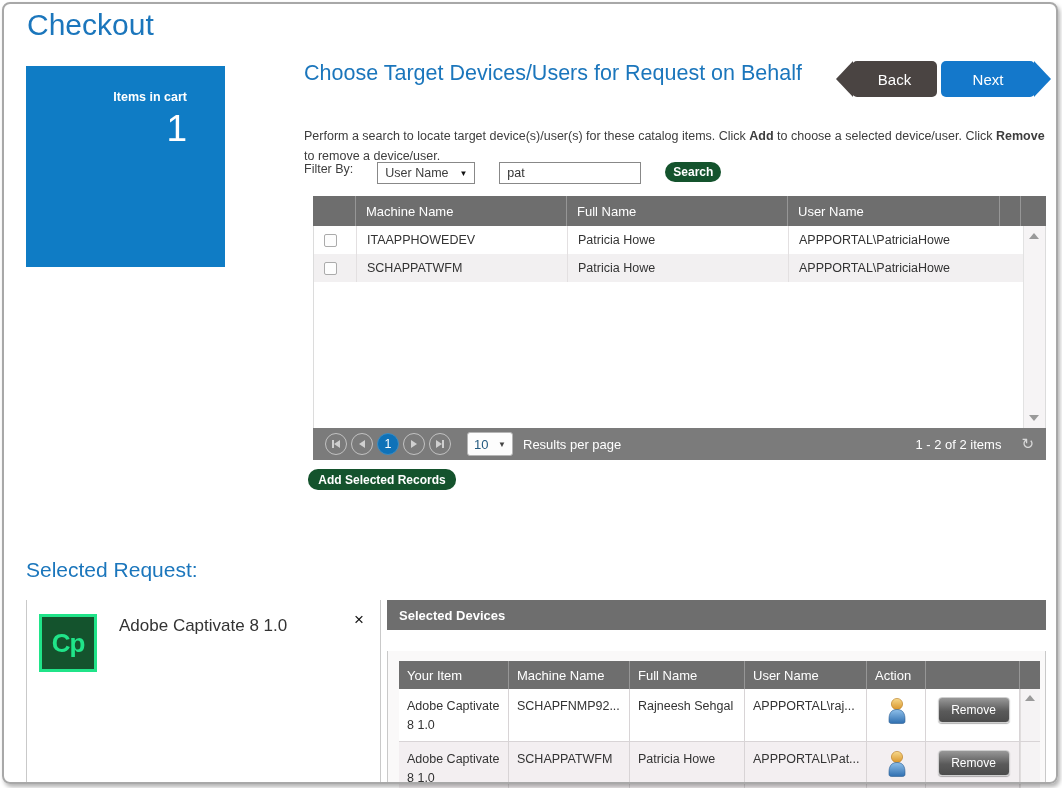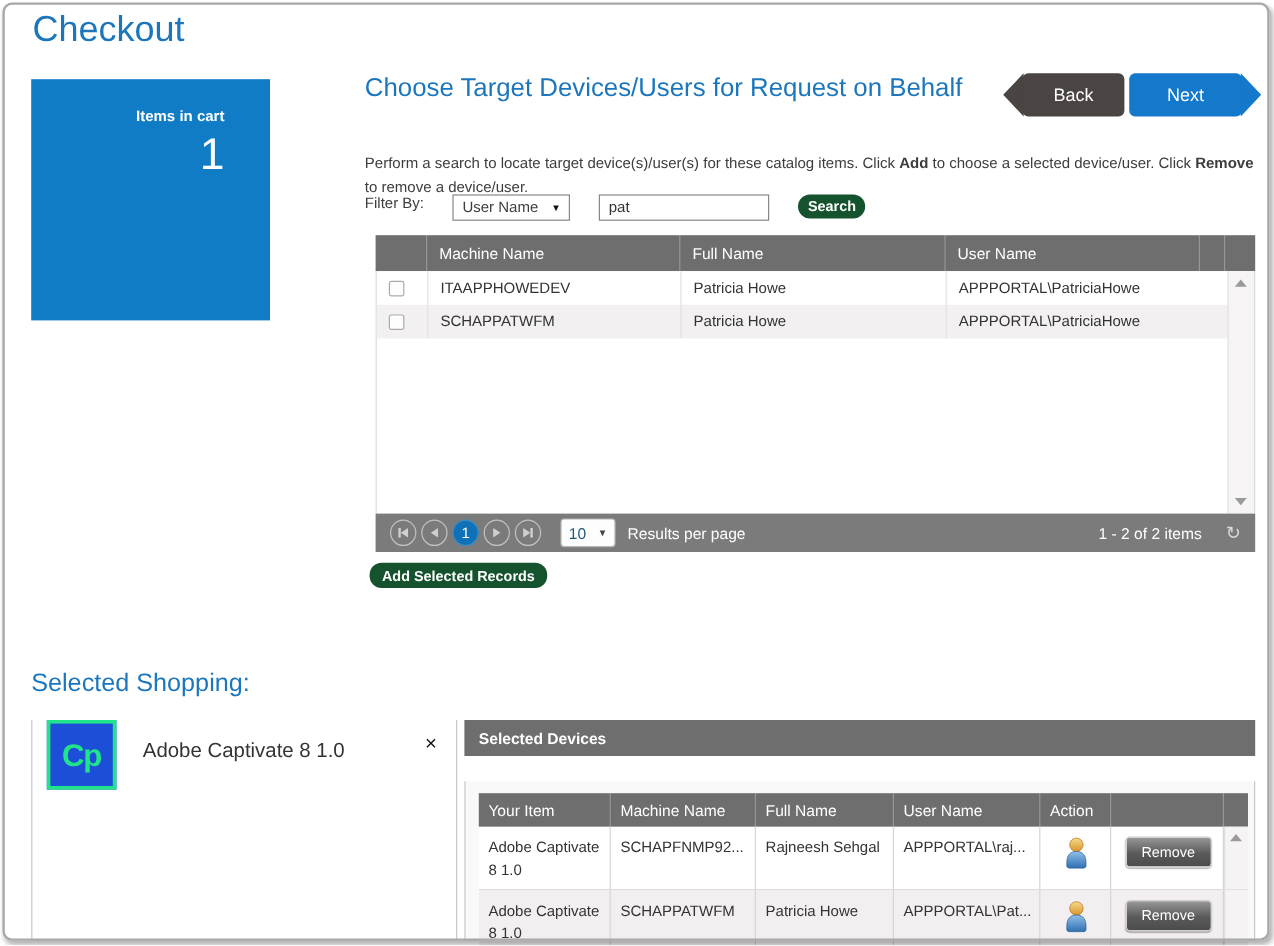--- a/index.html
+++ b/index.html
@@ -69,21 +69,21 @@
   .pager-label { margin-left:10px; font-size:13px; }
   .pager-right { margin-left:auto; display:flex; align-items:center; font-size:13px; }
   .refresh { margin-left:20px; font-size:15px; color:#d8d8d8; cursor:pointer; }
   .add-btn { position:absolute; left:308px; top:469px; width:148px; height:21px; }
   
   .selected-heading { position:absolute; left:26px; top:558px; font-size:21px; color:#1b76bc; }
   .panels { position:absolute; left:26px; top:600px; width:1020px; height:184px; display:flex; gap:6px; }
   .panel-header { height:30px; background:#6e6e6e; color:#fff; font-size:13px; font-weight:bold; display:flex; align-items:center; padding-left:12px; }
   .panel-left { width:355px; display:flex; flex-direction:column; }
   .panel-left .panel-body { position:relative; flex:1; background:#fff; border:1px solid #c9c9c9; border-top:none; }
-  .cp-icon { position:absolute; left:12px; top:0; width:58px; height:58px; background:#1d4ed8; border:3px solid #20e489; display:flex; align-items:center; justify-content:center; color:#20e489; font-size:26px; font-weight:bold; letter-spacing:-1px; }
+  .cp-icon { position:absolute; left:12px; top:14px; width:58px; height:58px; background:#14532d; border:3px solid #20e489; display:flex; align-items:center; justify-content:center; color:#20e489; font-size:26px; font-weight:bold; letter-spacing:-1px; }
   .item-name { position:absolute; left:92px; top:16px; font-size:17px; color:#333; }
   .item-close { position:absolute; right:16px; top:10px; font-size:17px; color:#111; cursor:pointer; }
   .panel-right { flex:1; display:flex; flex-direction:column; }
   .panel-right .panel-body { position:relative; flex:1; background:#faf9f9; border:1px solid #c9c9c9; border-top:none;margin-top:21px; }
   .dev-table { position:absolute; left:11px; top:10px; width:641px; }
   .dev-header { display:flex; height:28px; background:#6e6e6e; }
   .dev-header .hcell { display:flex; align-items:center; padding-left:8px; color:#fff; font-size:13px; border-right:1px solid rgba(255,255,255,.28); }
   .dev-row { display:flex; background:#fff; border-bottom:1px solid #d8d4d6; }
   .dev-row.alt { background:#f3eff1; }
   .dev-row .cell { padding:8px 6px 4px 8px; font-size:12.5px; color:#333; line-height:1.5; border-right:1px solid #d8d4d6; overflow:hidden; }
@@ -179,21 +179,21 @@
     </div>
     <span class="pager-label">Results per page</span>
     <div class="pager-right">
       <span>1 - 2 of 2 items</span>
       <span class="refresh">↻</span>
     </div>
   </div>
 
   <div class="btn-pill add-btn">Add Selected Records</div>
 
-  <div class="selected-heading">Selected Shopping:</div>
+  <div class="selected-heading">Selected Request:</div>
 
   <div class="panels">
     <div class="panel-left">
       <div class="panel-body">
         <div class="cp-icon">Cp</div>
         <div class="item-name">Adobe Captivate 8 1.0</div>
         <div class="item-close">×</div>
       </div>
     </div>
     <div class="panel-right">

